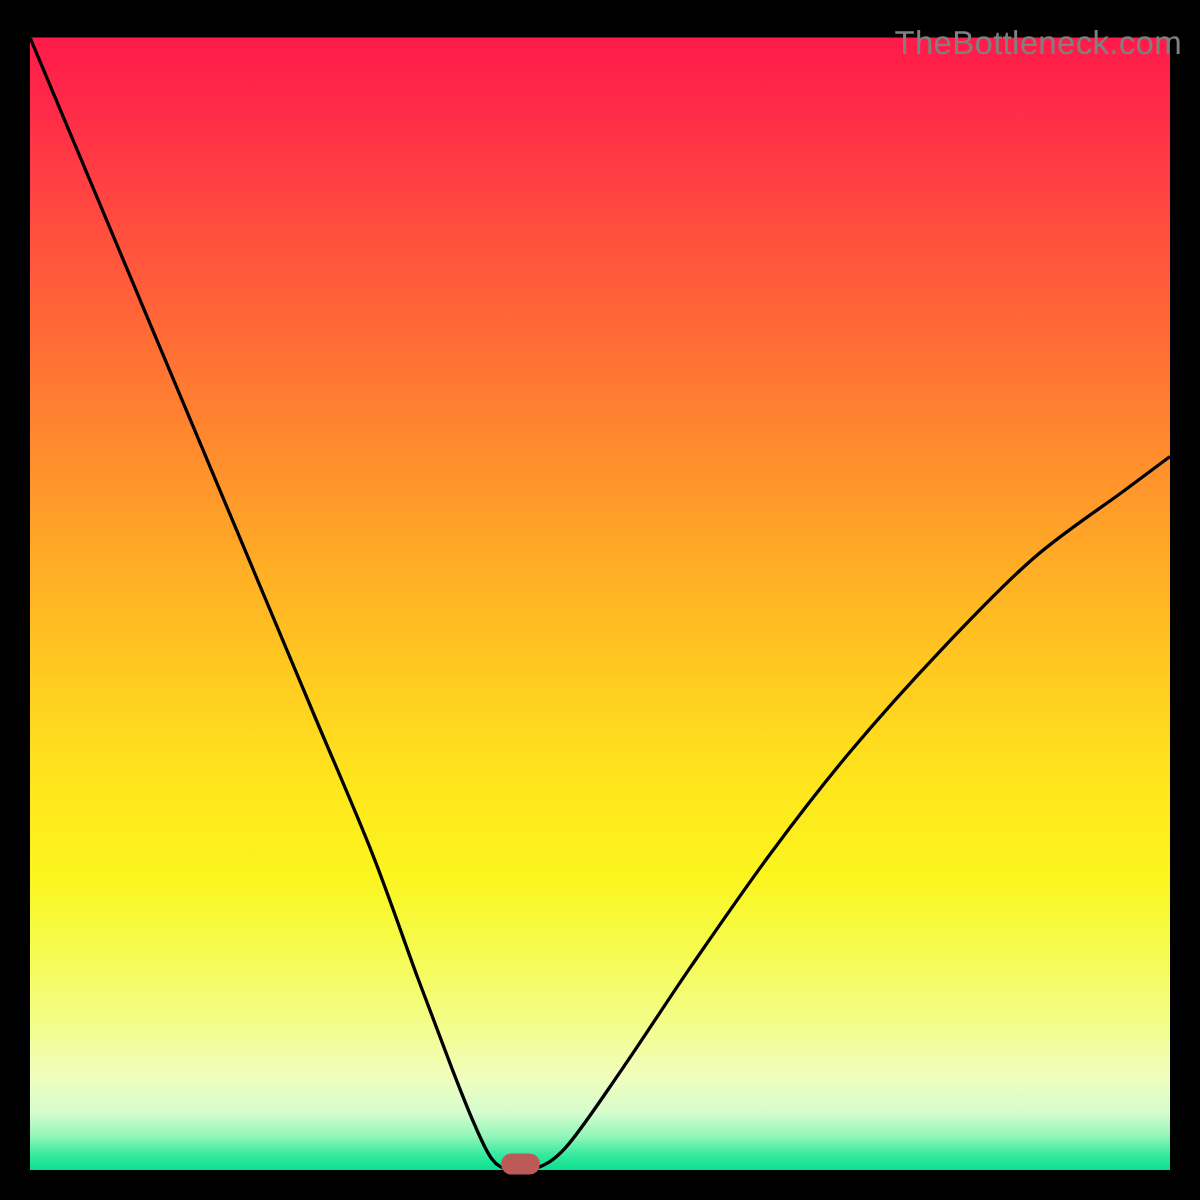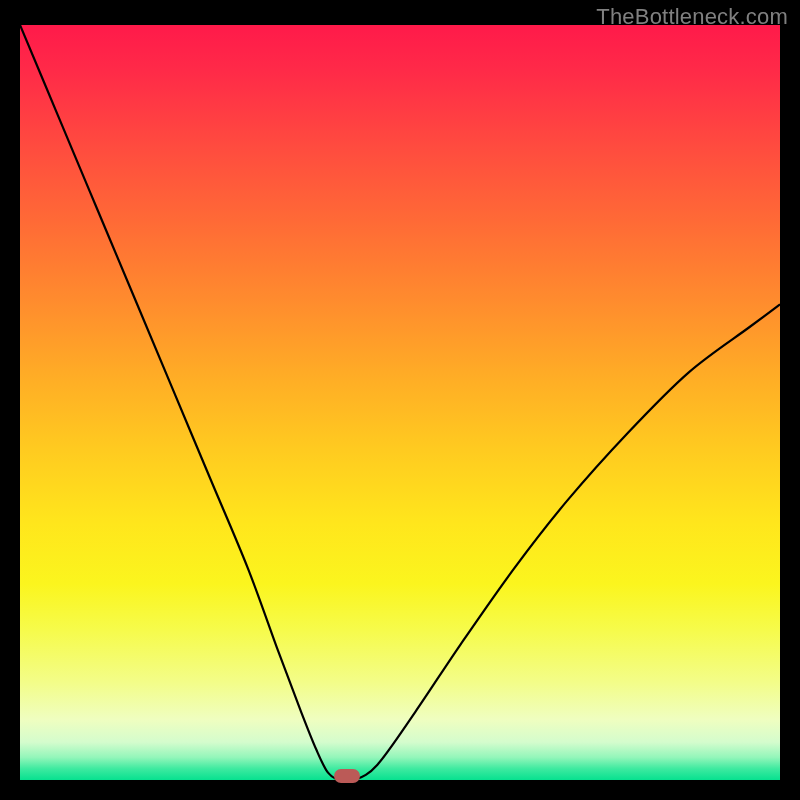--- a/index.html
+++ b/index.html
@@ -12,21 +12,21 @@
     font-family: Arial, Helvetica, sans-serif;
   }
   .frame {
     position: relative;
     width: 800px;
     height: 800px;
     background: #000;
   }
   .watermark {
     position: absolute;
-    top: 4px;
+    top: 16px;
     right: 12px;
     color: #808080;
     font-size: 22px;
     font-weight: 400;
     letter-spacing: 0.2px;
     z-index: 10;
   }
   .plot {
     position: absolute;
     left: 20px;

